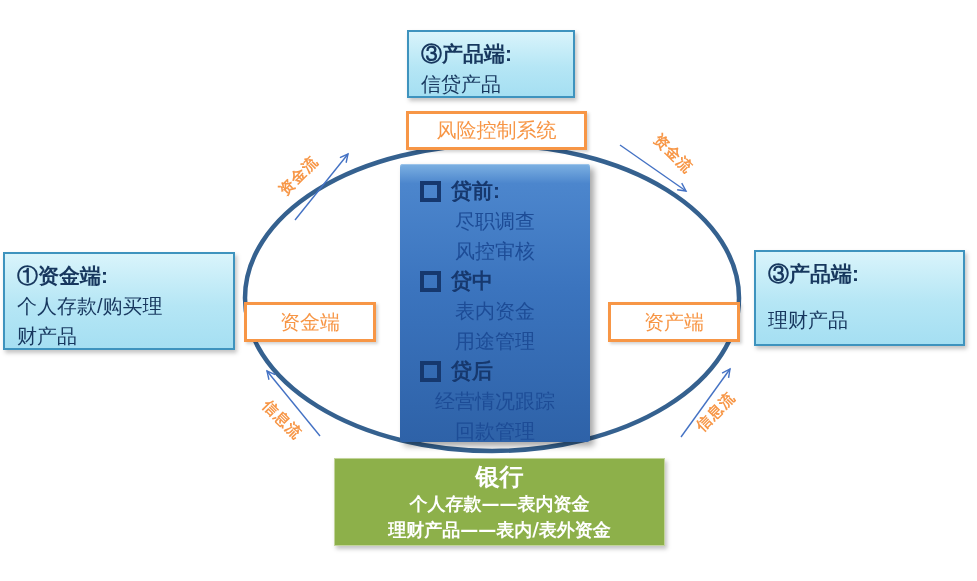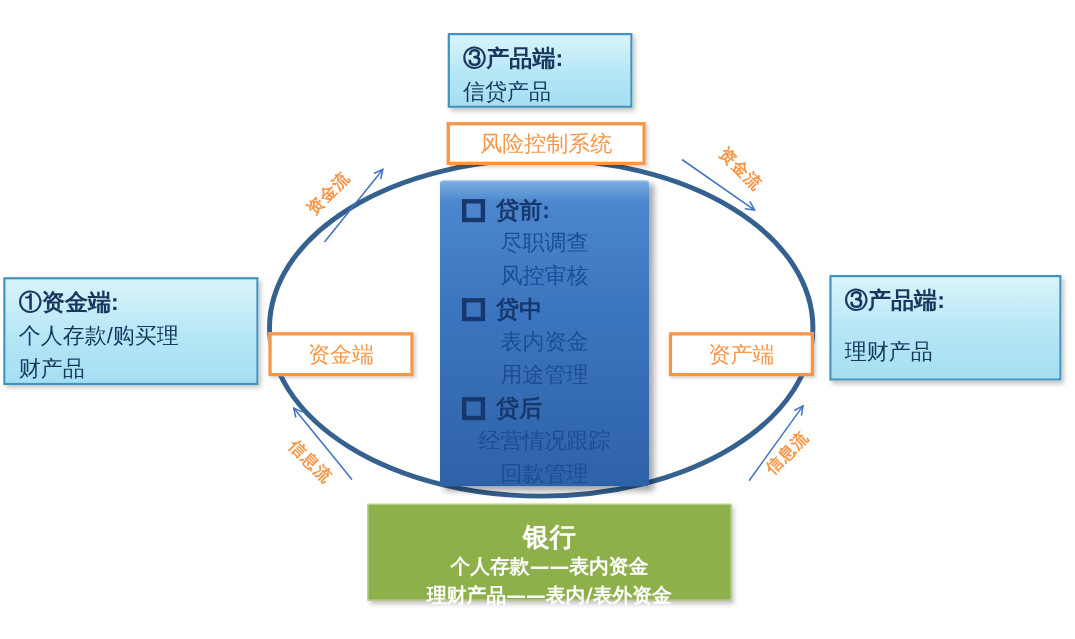--- a/index.html
+++ b/index.html
@@ -59,21 +59,21 @@
     height:30px;line-height:30px;text-align:center;
     color:#1d4c96;font-size:20px;
   }
 
   
   #bank-box{
     position:absolute;z-index:2;box-sizing:border-box;
     left:334px;top:458px;width:331px;height:88px;
     background:#8db04a;border:1px solid #c2d49a;
     box-shadow:2px 3px 4px rgba(90,90,90,.35);
-    color:#ffffff;text-align:center;padding-top:16px;
+    color:#ffffff;text-align:center;padding-top:4px;
   }
   #bank-box .bank-title{font-weight:bold;font-size:24px;line-height:28px;}
   .bank-line{font-family:"DejaVu Serif",serif;font-weight:bold;font-size:18px;line-height:26px;}
 
   
   .flow-label{
     position:absolute;z-index:2;white-space:nowrap;
     color:#f79646;font-weight:bold;font-size:15px;letter-spacing:1px;
   }
   #flow-top-left    {left:299px;top:176px;transform:translate(-50%,-50%) rotate(-45deg);}

